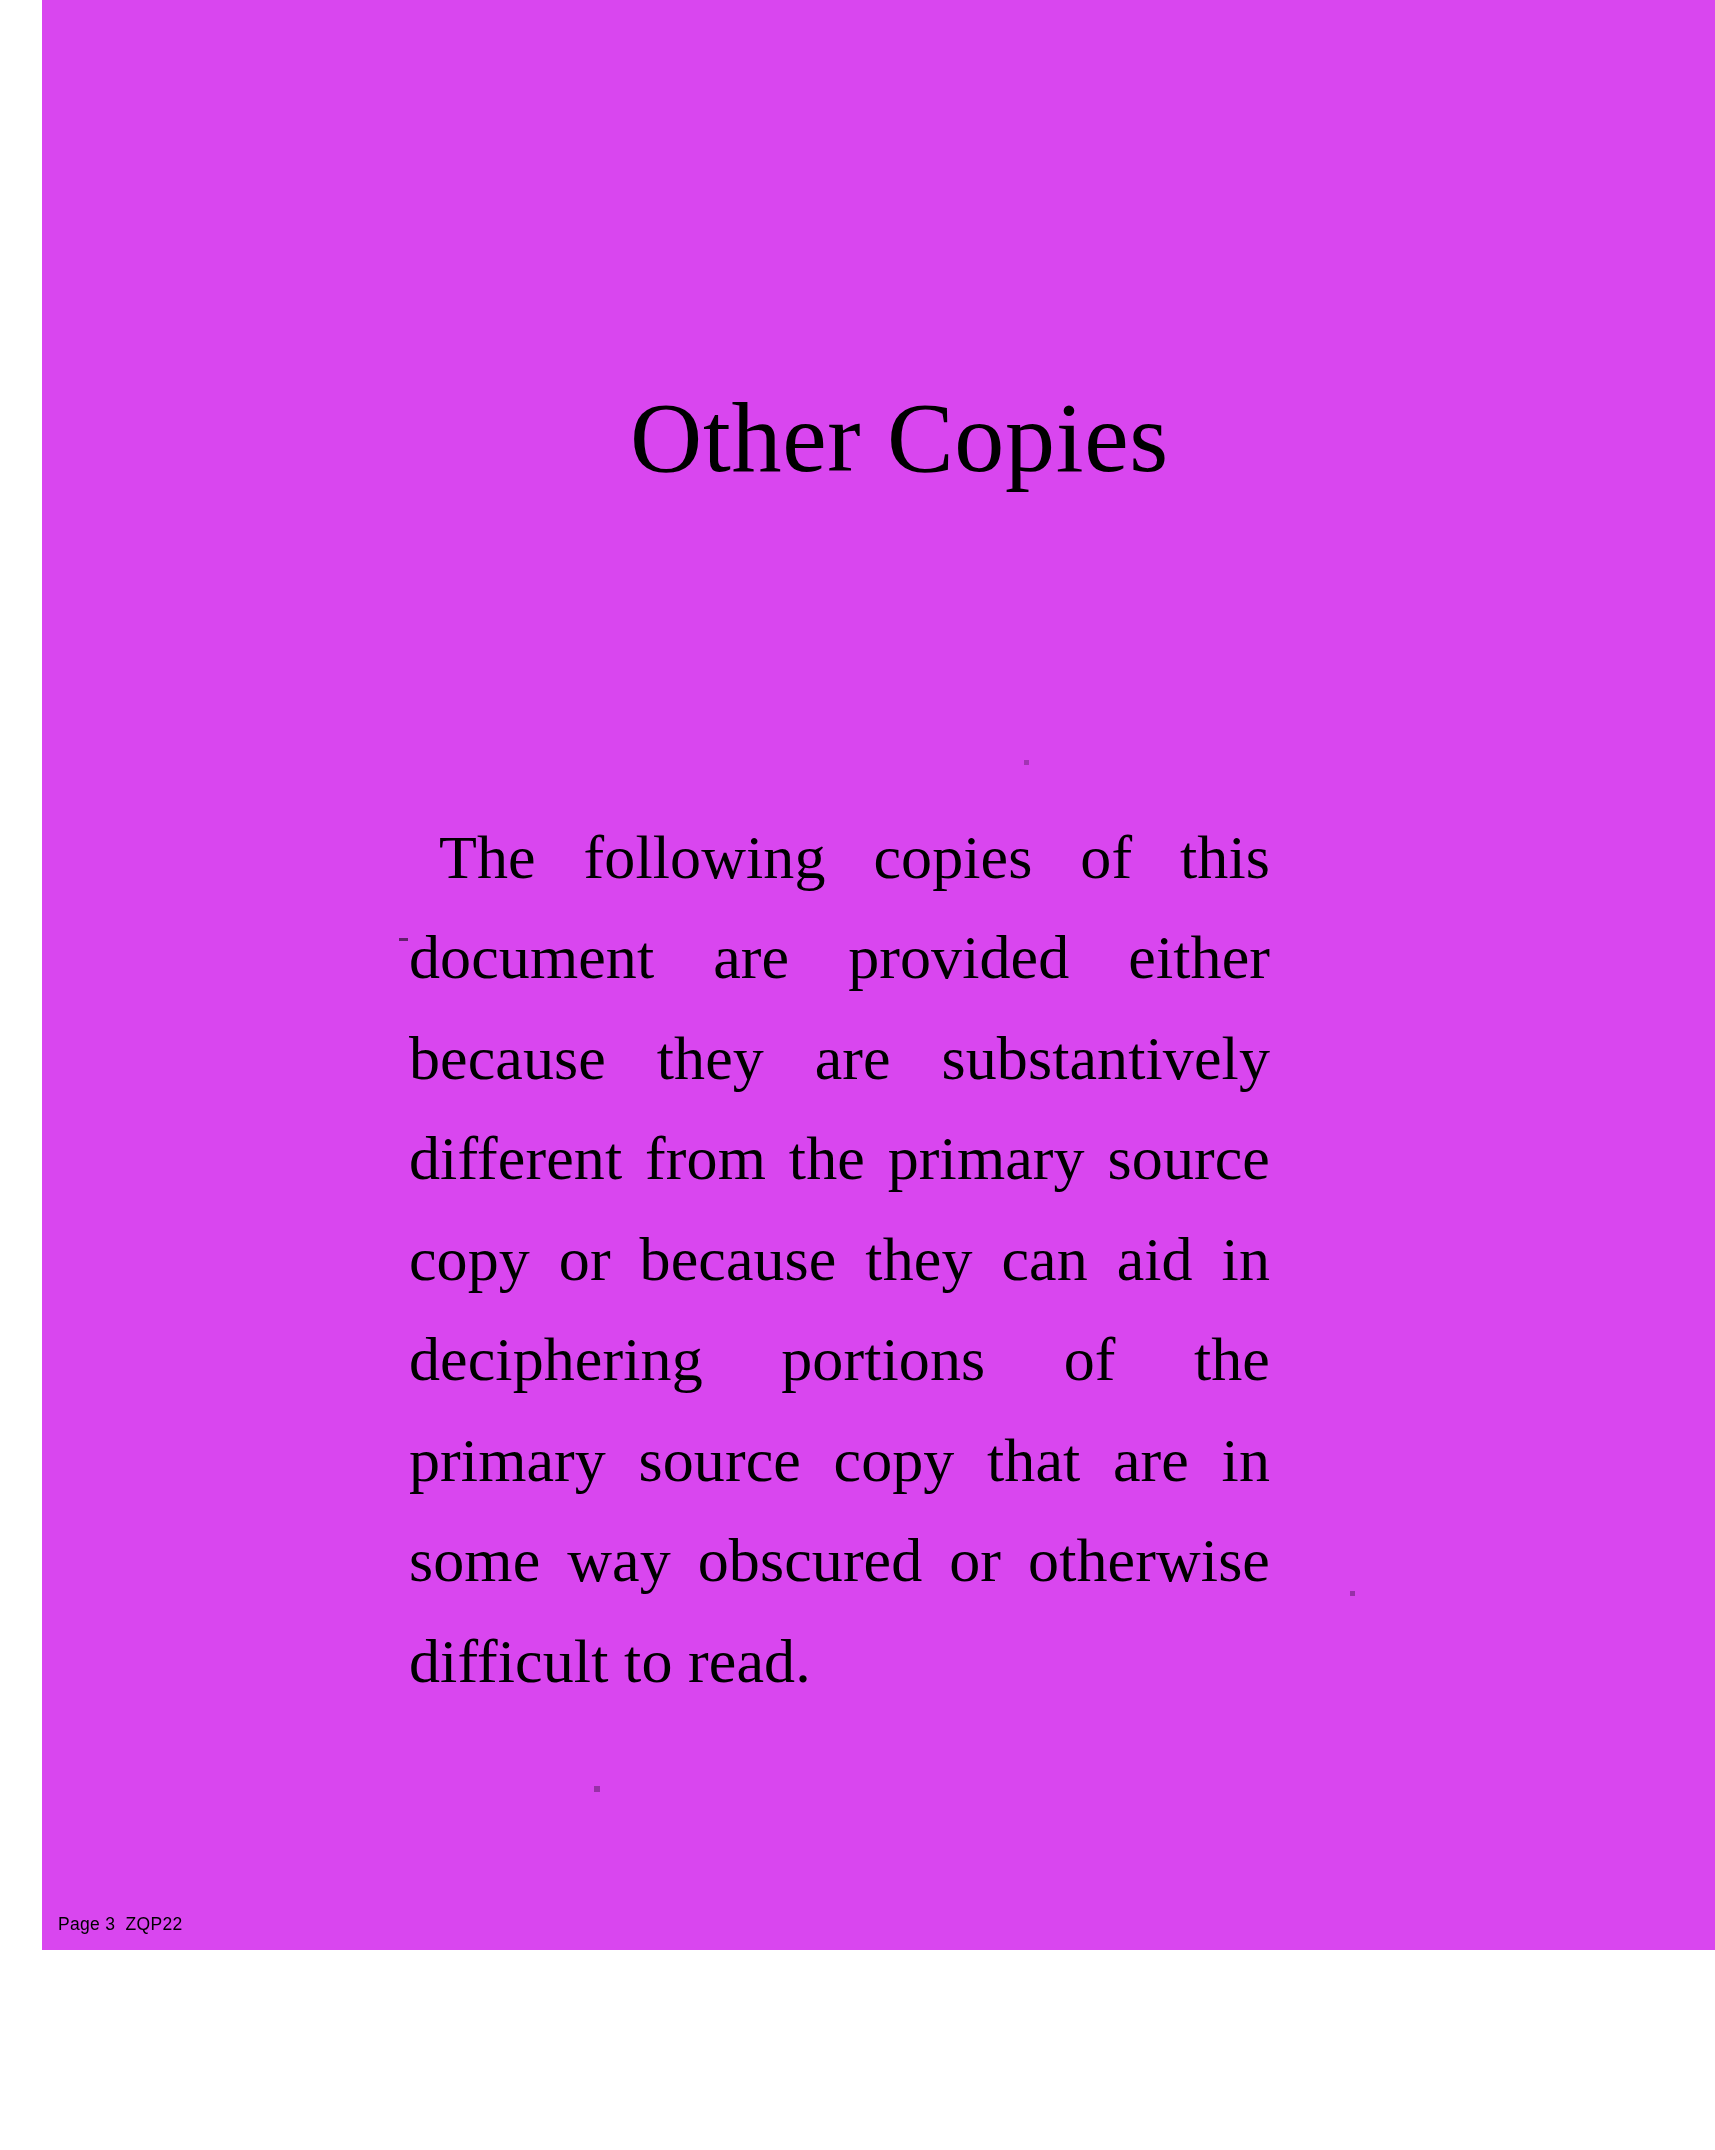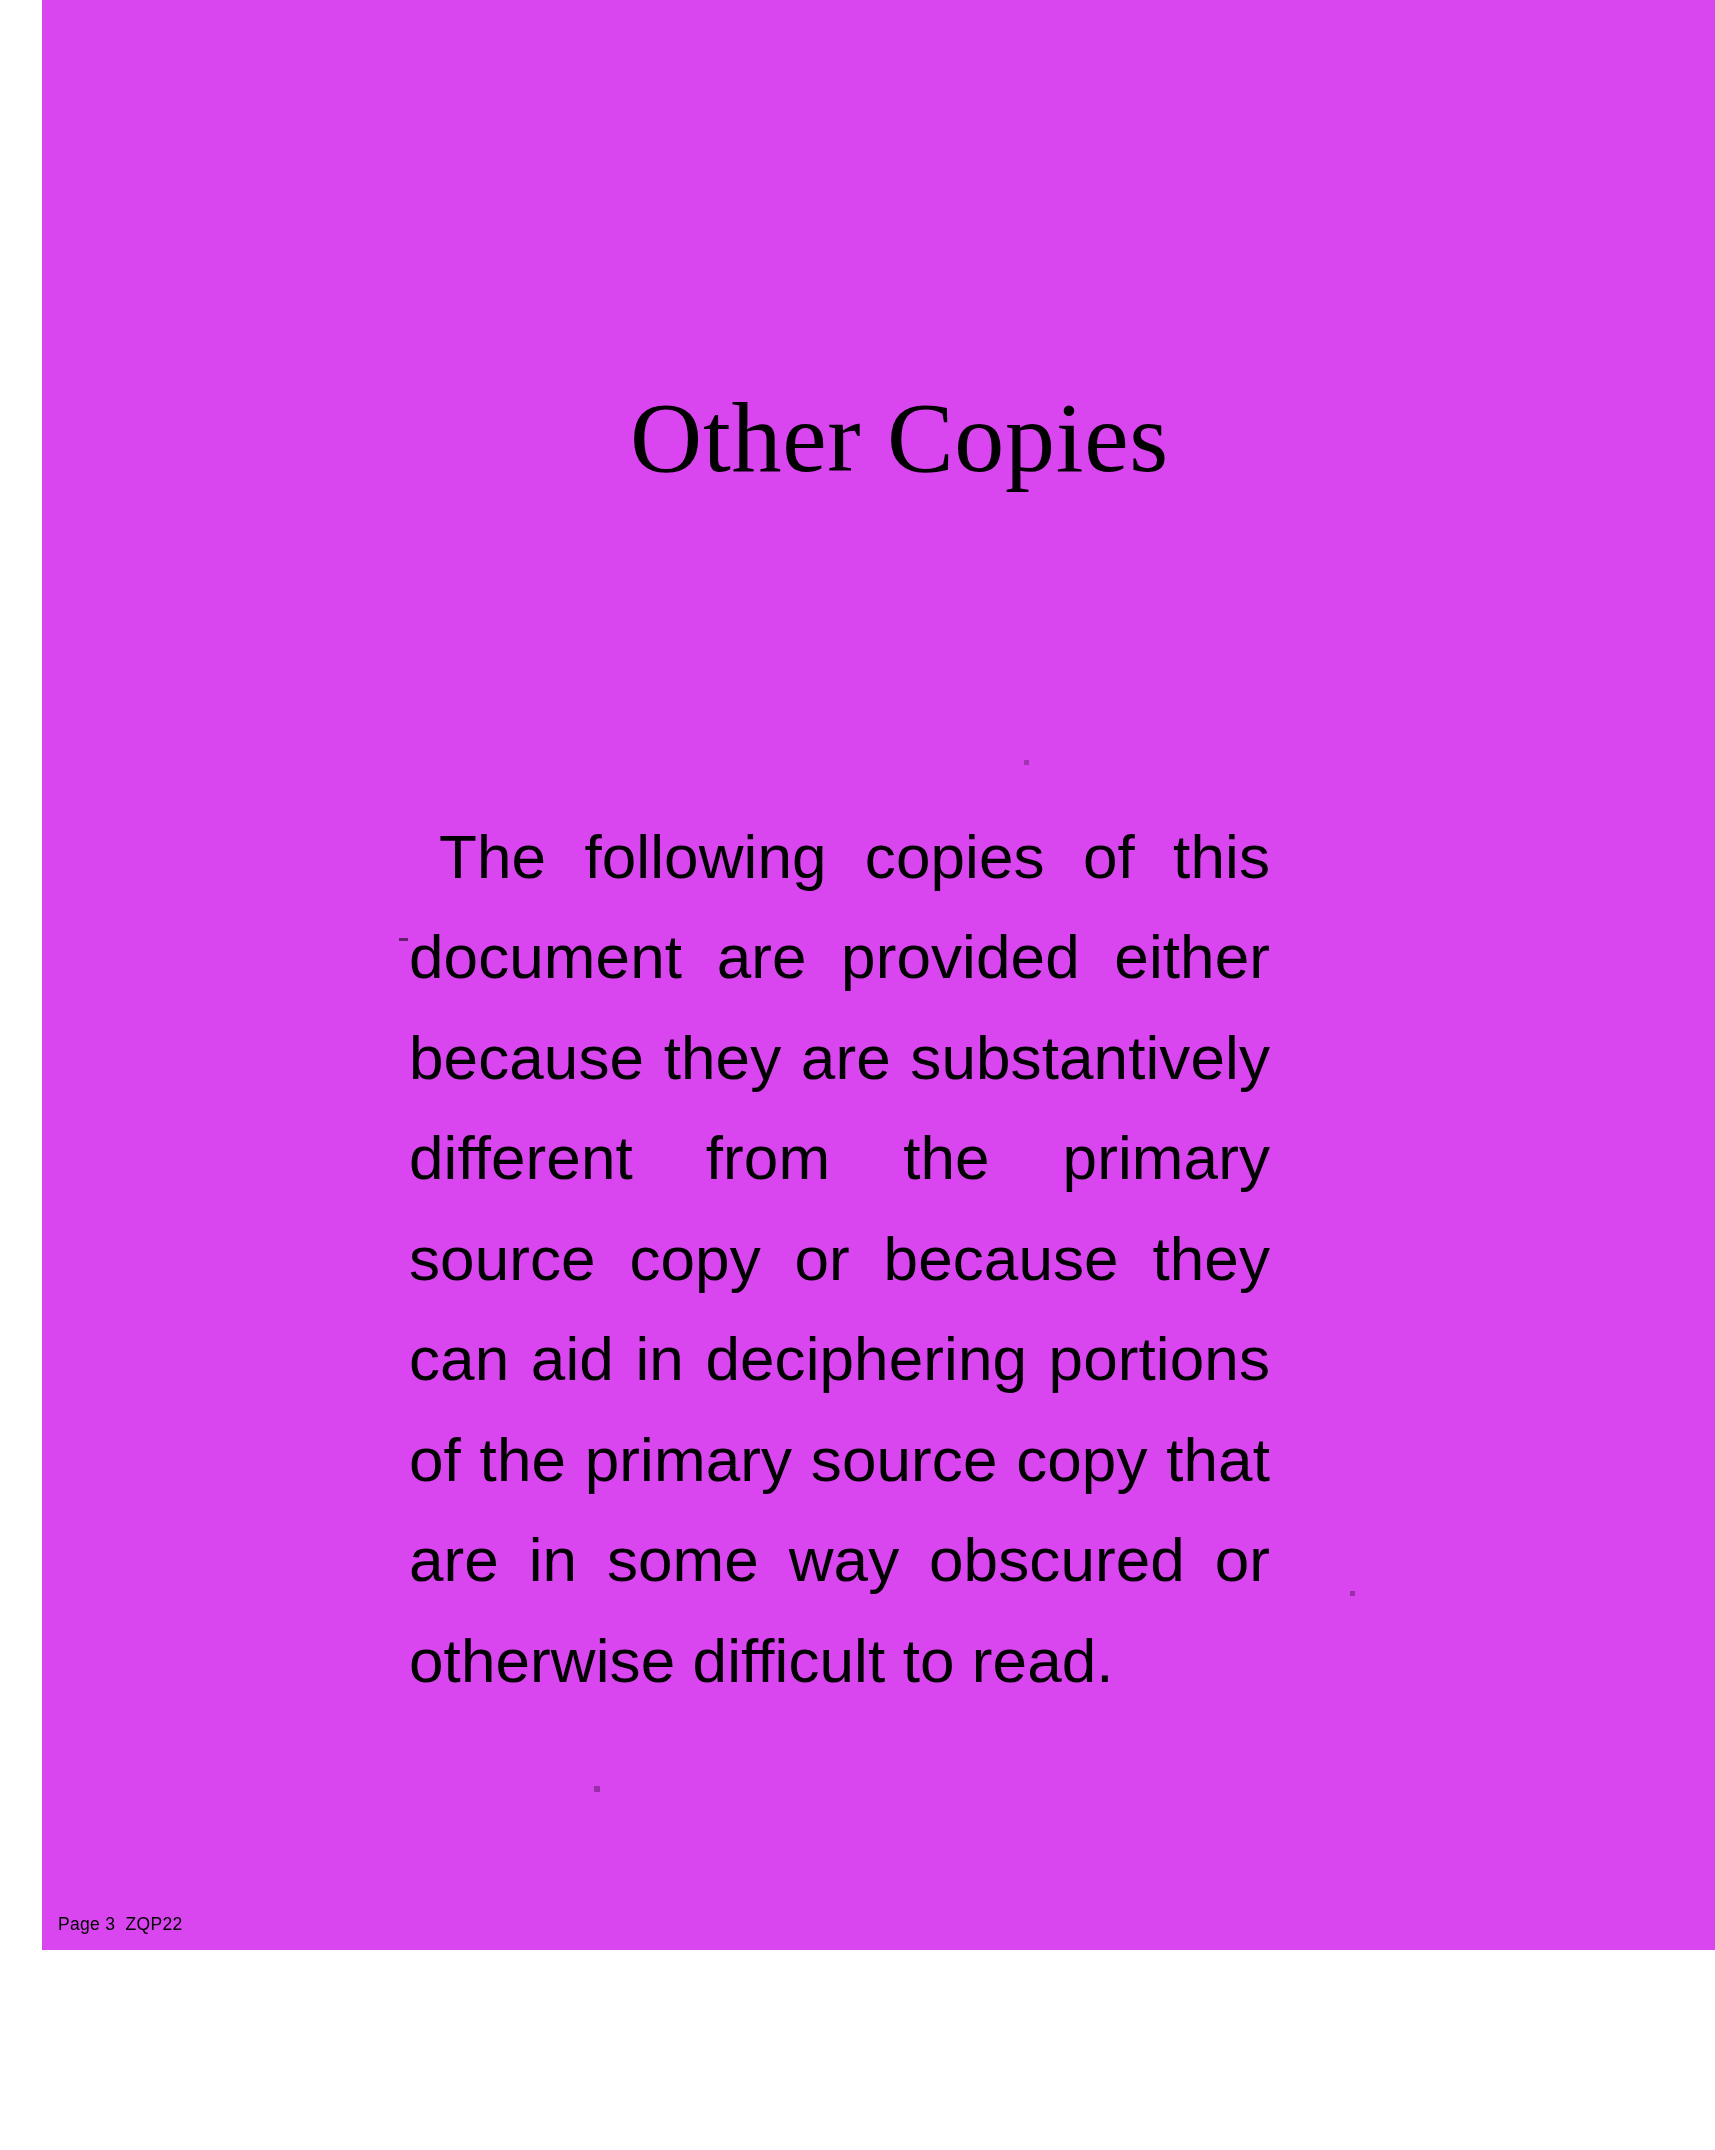--- a/index.html
+++ b/index.html
@@ -29,21 +29,21 @@
     letter-spacing: 0.7px;
     font-weight: 400;
   }
   .body-block {
     position: absolute;
     left: 367px;
     top: 807px;
     width: 861px;
   }
   .body-text {
-    font-family: Liberation Sans, sans-serif;
+    font-family: Liberation Serif, serif;
     font-size: 62px;
     line-height: 1.62;
     text-align: justify;
     text-indent: 30px;
     margin: 0;
     letter-spacing: 0.1px;
   }
   .footer {
     position: absolute;
     left: 16px;

